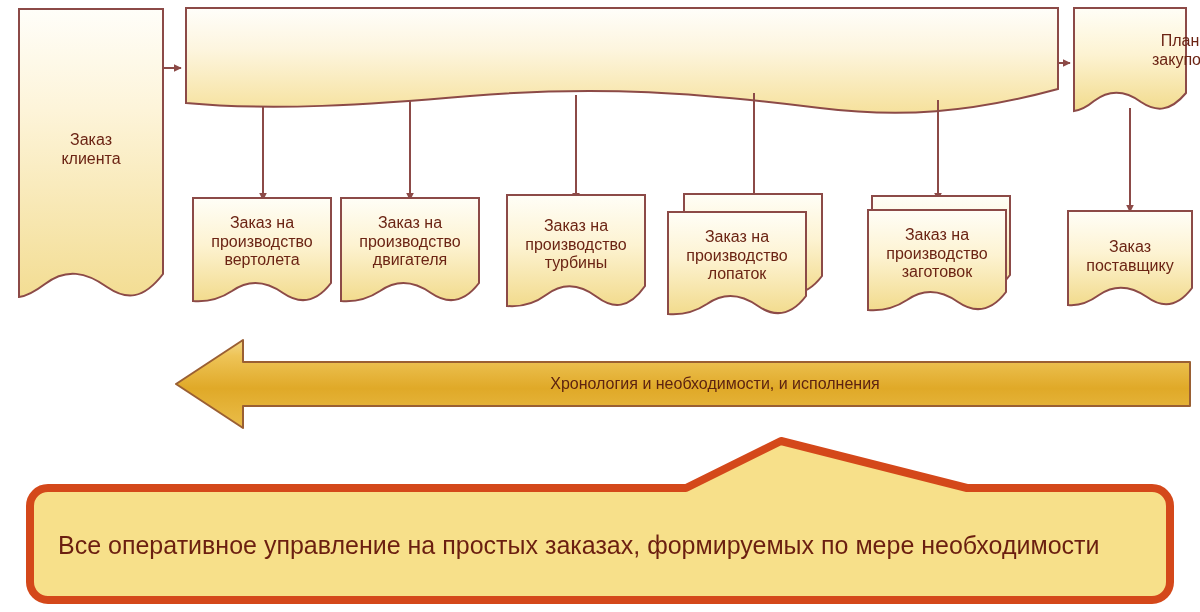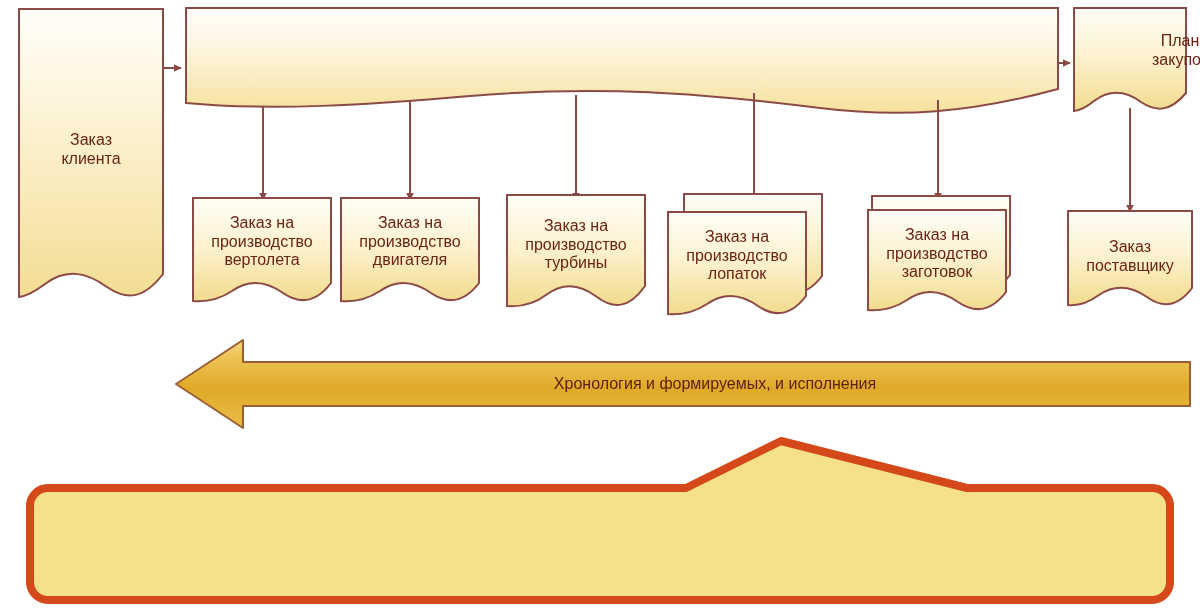--- a/index.html
+++ b/index.html
@@ -223,16 +223,17 @@
 производство
 лопаток</div>
 
   <div class="lbl lbl-doc" style="left:868px; top:219px; width:138px; height:70px;">Заказ на
 производство
 заготовок</div>
 
   <div class="lbl lbl-doc" style="left:1068px; top:228px; width:124px; height:58px;">Заказ
 поставщику</div>
 
-  <div class="lbl lbl-timeline" style="left:250px; top:364px; width:930px; height:40px;">Хронология и формируемых, и исполнения</div>
-
+  <div class="lbl lbl-timeline" style="left:250px; top:364px; width:930px; height:40px;">Хронология и необходимости, и исполнения</div>
+
+  <div class="callout-text">Все оперативное управление на простых заказах, формируемых по мере необходимости</div>
 
 </div>
 
 </body></html>

